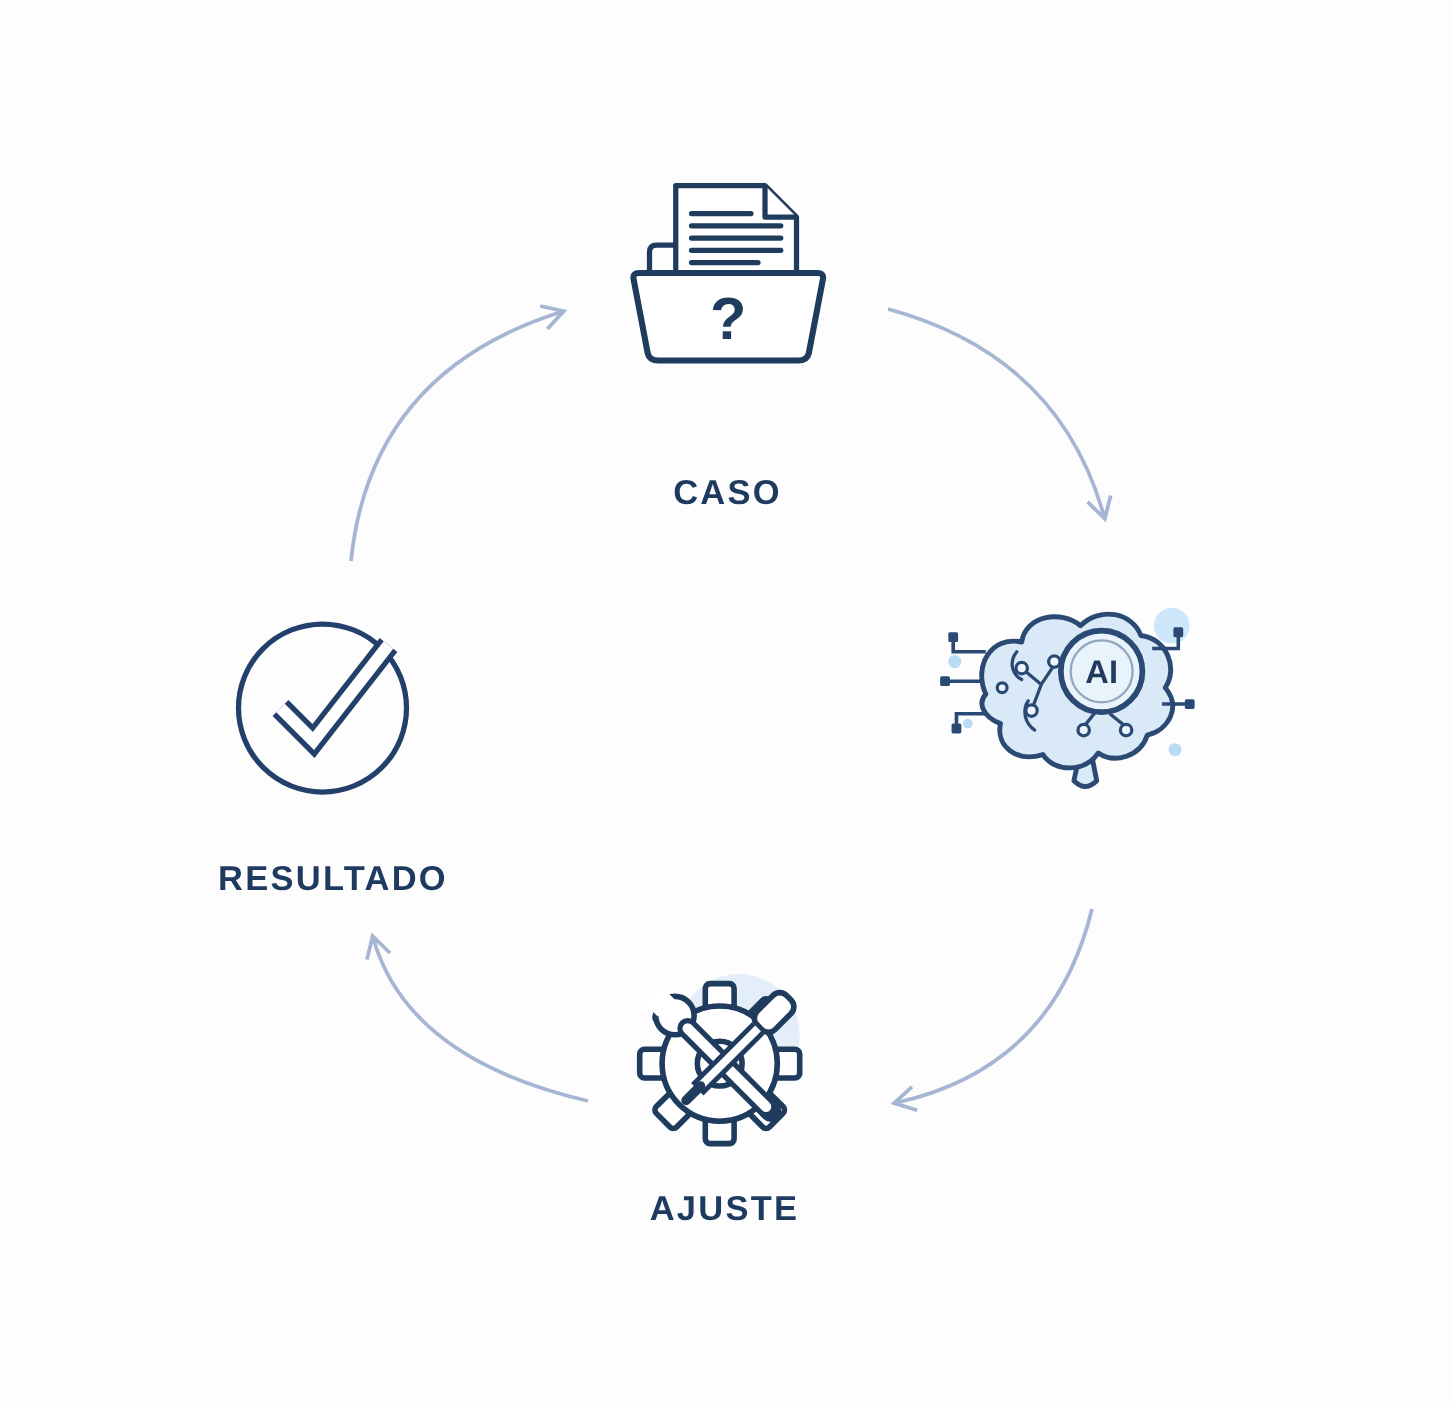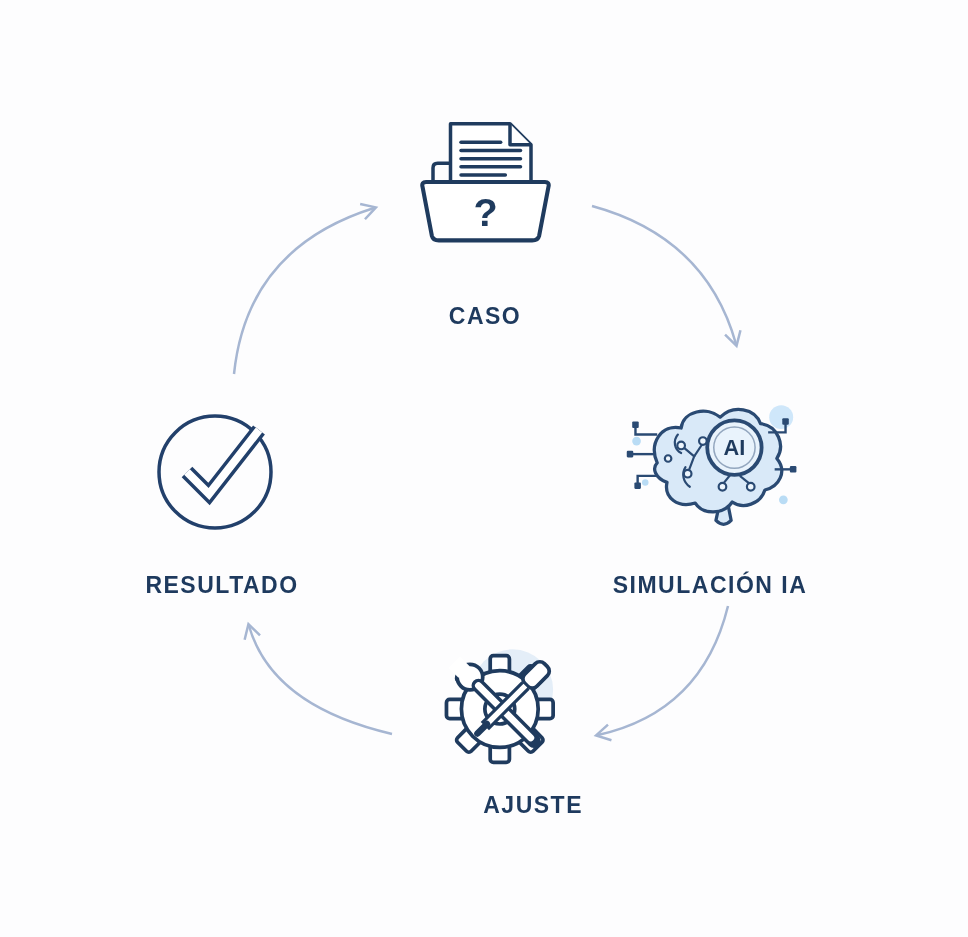--- a/index.html
+++ b/index.html
@@ -35,24 +35,24 @@
   }
   .label{
     font-weight:700;
     font-size:23px;
     letter-spacing:1.5px;
     color:var(--label-text);
     text-align:center;
     white-space:nowrap;
   }
   #stage-caso{left:385px;top:112px;width:200px;}
-  #stage-caso .label{margin-top:16px;}
+  #stage-caso .label{margin-top:28px;}
   #stage-simulacion{left:580px;top:378px;width:260px;}
   #stage-simulacion .label{margin-top:20px;}
-  #stage-ajuste{left:383px;top:628px;width:200px;align-items:flex-end;}
+  #stage-ajuste{left:383px;top:628px;width:200px;}
   #stage-ajuste .label{margin-top:4px;}
   #stage-resultado{left:122px;top:396px;width:200px;}
   #stage-resultado .label{margin-top:26px;}
 </style>
 </head>
 <body>
 
 <div class="canvas">
 
   <svg class="arrows" aria-hidden="true">
@@ -142,21 +142,20 @@
         <circle cx="78" cy="58" r="3.5"></circle>
         <circle cx="96" cy="100" r="3.5"></circle>
         <circle cx="122" cy="100" r="3.5"></circle>
         <circle cx="46" cy="74" r="3"></circle>
       </g>
 
       <circle cx="107" cy="64" r="25" fill="#e9f3fc" stroke="#2a4a73" stroke-width="3.5"></circle>
       <circle cx="107" cy="64" r="19" fill="none" stroke="#2a4a73" stroke-width="1.4" opacity="0.45"></circle>
       <text x="107" y="71" text-anchor="middle" font-size="20" font-weight="700" fill="#1f3b5e">AI</text>
     </svg>
-    <div class="label">SIMULACIÓN IA</div>
   </div>
 
   <div class="stage" id="stage-ajuste">
     <svg viewBox="0 0 150 150" width="160" height="160" aria-hidden="true">
 
       <circle cx="84" cy="58" r="38" fill="#e4eef8"></circle>
 
       <g transform="translate(72,76)">
         <g fill="#ffffff" stroke="#1f3b5e" stroke-width="3.5" stroke-linejoin="round">
           <rect x="-9" y="-50" width="18" height="17" rx="3"></rect>

